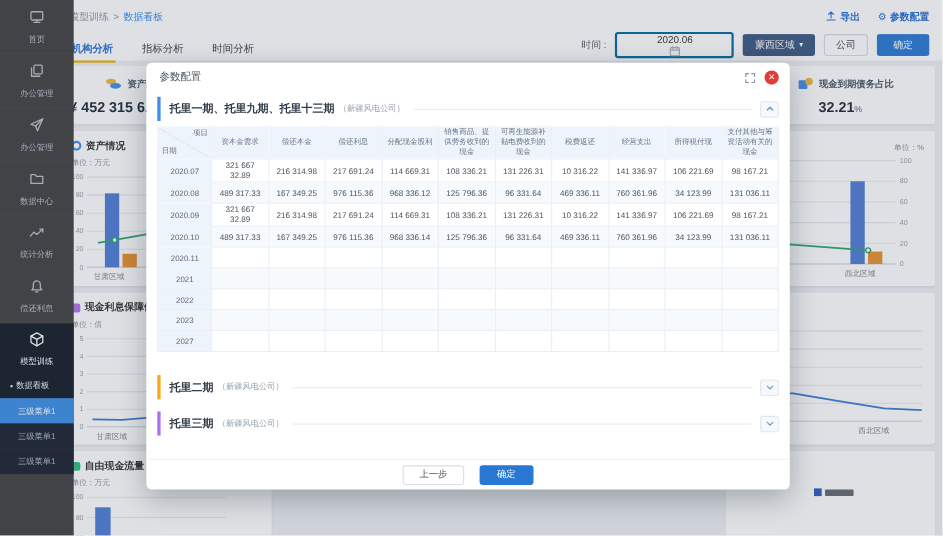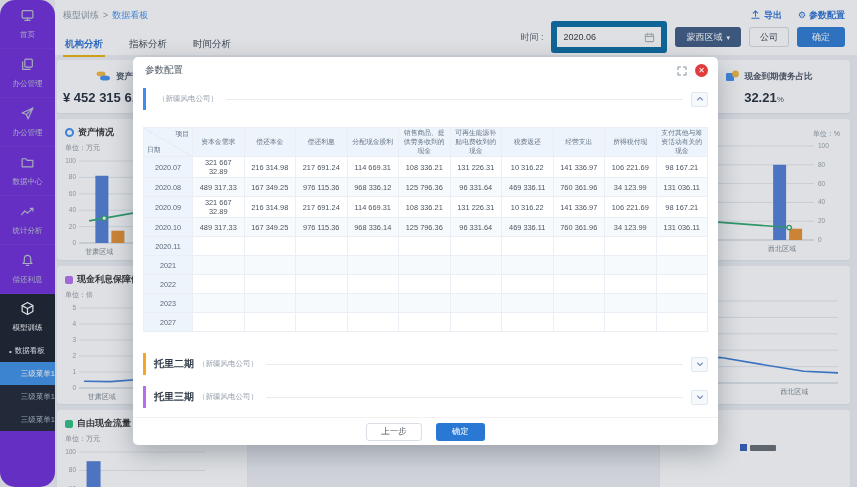--- a/index.html
+++ b/index.html
@@ -1,44 +1,44 @@
 <!DOCTYPE html>
 <html><head>
 <meta charset="utf-8">
 <style>
   html,body{margin:0;padding:0;background:#fff;}
   .screen{position:relative;width:857px;height:487px;overflow:hidden;background:#eef1f5;
           font-family:"Liberation Sans","DejaVu Sans",sans-serif;-webkit-font-smoothing:antialiased;}
   
-  .sidebar{position:absolute;left:0;top:0;width:55px;height:100%;background:#6d28d9;z-index:10;border-radius:15px;}
+  .sidebar{position:absolute;left:0;top:0;width:67px;height:100%;background:#404040;z-index:10;}
   .side-item{height:48px;display:flex;flex-direction:column;align-items:center;justify-content:center;gap:3px;
              color:#b9c2cf;cursor:pointer;border-bottom:1px solid rgba(255,255,255,0.04);}
   .side-item .s-label{font-size:7.5px;}
   .side-item.active{background:#141b28;color:#fff;height:46px;border-bottom:none;}
   .sub-item{display:flex;align-items:center;font-size:7.5px;color:#aeb6c4;cursor:pointer;}
   .sub-item.secondary{height:22px;color:#eef2f7;padding-left:9px;gap:3px;background:#141b28;}
-  .sub-item.tertiary{height:23px;justify-content:flex-end;background:#1a2230;}
+  .sub-item.tertiary{height:23px;justify-content:center;background:#1a2230;}
   .sub-item.tertiary.selected{background:#3a8fe8;color:#fff;}
   .dot{font-size:8px;}
   
   .main{position:absolute;left:55px;top:0;right:0;height:100%;}
   .topbar{position:absolute;top:0;left:0;right:0;height:55px;background:#fff;z-index:5;}
   .row1{height:26px;display:flex;justify-content:space-between;align-items:center;padding:2px 12px 0 8px;}
   .breadcrumb{font-size:9px;color:#8a95a1;display:flex;gap:4px;align-items:center;}
   .crumb-current{color:#3e8ef0;}
   .top-actions{display:flex;gap:16px;align-items:center;}
   .link-btn{display:flex;align-items:center;gap:3px;font-size:9px;color:#2a6fd4;cursor:pointer;font-weight:bold;}
   .row2{height:29px;display:flex;justify-content:space-between;align-items:flex-end;padding:0 12px 0 8px;}
   .tabs{display:flex;gap:22px;}
   .tab{font-size:9.5px;color:#3a4450;padding:4px 2px 6px;cursor:pointer;}
   .tab.active{color:#2a6fd4;font-weight:bold;border-bottom:2px solid #eab308;padding-bottom:4px;}
   .filters{display:flex;align-items:center;gap:8px;margin-bottom:4px;}
   .time-label{font-size:9px;color:#5a646e;}
-  .date-input{width:92px;height:20px;border:6px solid #0369a1;border-radius:3px;background:#fff;
-              display:flex;align-items:center;justify-content:space-between;padding:0 6px;font-size:9px;color:#333;cursor:pointer;}
+  .date-input{width:92px;height:20px;border:2px solid #0369a1;border-radius:3px;background:#fff;
+              display:flex;align-items:center;justify-content:space-between;padding:0 6px;font-size:9px;color:#333;cursor:pointer;flex-direction:column;}
   .date-input .cal{color:#a6afb9;display:flex;}
   .btn{height:20px;border-radius:3px;font-size:9px;display:flex;align-items:center;justify-content:center;
        padding:0 10px;cursor:pointer;border:1px solid transparent;}
   .btn-region{background:#3b5781;color:#fff;gap:4px;}
   .btn-company{background:#fff;color:#3a4450;border-color:#d7dce2;}
   .btn-primary{background:#2878d4;color:#fff;padding:0 14px;}
   .caret{font-size:7px;line-height:1;}
   
   .content{position:absolute;top:55px;left:0;right:0;bottom:0;background:#eef1f5;overflow:hidden;}
   .card{position:absolute;background:#fff;border-radius:3px;box-shadow:0 1px 2px rgba(30,40,60,0.06);overflow:hidden;}
@@ -70,21 +70,21 @@
              text-align:center;cursor:pointer;font-weight:bold;}
   .m-body{padding:2px 10px 0;}
   .sec-bar{display:flex;align-items:center;border-left:3px solid #3e8ef0;padding-left:8px;height:22px;margin-top:5px;}
   .sec-title{font-size:10px;font-weight:bold;color:#2f3a46;white-space:nowrap;}
   .sec-company{font-size:7.5px;color:#98a2ad;margin-left:4px;white-space:nowrap;}
   .sec-line{flex:1;height:1px;background:#ebebeb;margin:0 8px;}
   .chev{width:15px;height:13px;border:1px solid #dfe7f0;border-radius:2px;background:#f6f9fc;display:flex;
         align-items:center;justify-content:center;color:#7c93b5;cursor:pointer;flex:none;}
   .sec-gap1{margin-top:21px;}
   .sec-gap2{margin-top:11px;}
-  table.param{width:100%;border-collapse:collapse;table-layout:fixed;margin-top:17px;}
+  table.param{width:100%;border-collapse:collapse;table-layout:fixed;margin-top:5px;}
   table.param th,table.param td{border:1px solid #e9eff5;padding:1px 2px;text-align:center;overflow:hidden;}
   table.param th{background:#eef4fb;color:#647487;font-weight:normal;font-size:6.8px;line-height:1.3;height:24px;}
   table.param th.corner{width:44px;position:relative;
      background:linear-gradient(to top right,#eef4fb 49.4%,#d8e2ec 49.4%,#d8e2ec 50.6%,#eef4fb 50.6%);}
   .c-top{position:absolute;top:2px;right:3px;font-size:6.8px;color:#647487;}
   .c-bot{position:absolute;bottom:2px;left:3px;font-size:6.8px;color:#647487;}
   table.param td{height:16px;font-size:7.4px;color:#4a545e;background:#fff;}
   table.param td.date{background:#eef4fb;color:#5a6878;font-size:7.2px;}
   table.param tr:nth-child(odd) td:not(.date){background:#f7fafd;}
   .m-footer{position:absolute;bottom:0;left:0;right:0;height:27px;display:flex;align-items:center;
@@ -382,20 +382,21 @@
         <span class="ico-expand" id="ico-expand">
             <svg width="10" height="10" viewBox="0 0 10 10" fill="none" stroke="currentColor" stroke-width="1.1" stroke-linecap="round" stroke-linejoin="round">
               <path d="M1 3.5V1h2.5M6.5 1H9v2.5M9 6.5V9H6.5M3.5 9H1V6.5"></path>
             </svg>
           </span>
         <span class="ico-close">✕</span>
       </span>
     </div>
     <div class="m-body">
       <div class="sec-bar" style="border-left-color: rgb(62, 142, 240);">
+        <span class="sec-title">托里一期、托里九期、托里十三期</span>
         <span class="sec-company">（新疆风电公司）</span>
         <span class="sec-line"></span>
         <span class="chev">
             <svg width="8" height="8" viewBox="0 0 8 8" fill="none" stroke="currentColor" stroke-width="1.1" stroke-linecap="round" stroke-linejoin="round">
               <path d="M1.5 5L4 2.5 6.5 5"></path>
             </svg>
           </span>
       </div>
       <table class="param" id="param-table">
           <tbody>

